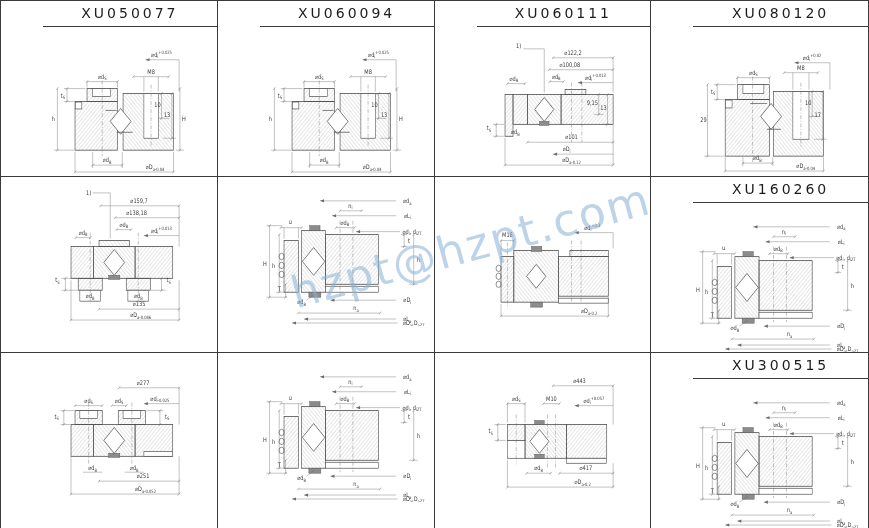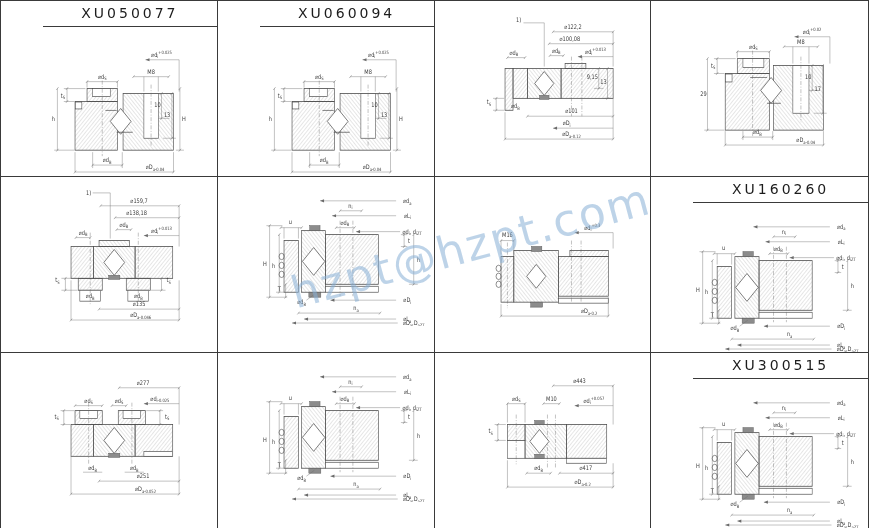--- a/index.html
+++ b/index.html
@@ -174,20 +174,21 @@
           <text x="25" y="71" text-anchor="middle" fill="#3c3c3c" font-size="6.3"><tspan dy="0" font-size="6.3">t</tspan><tspan dy="1.7" font-size="4.6">S</tspan></text>
           <text x="13" y="95" text-anchor="middle" fill="#3c3c3c" font-size="6.3"><tspan dy="0" font-size="6.3">h</tspan></text>
           <text x="143" y="81" text-anchor="middle" fill="#3c3c3c" font-size="6.3"><tspan dy="0" font-size="6.3">10</tspan></text>
           <text x="155" y="91" text-anchor="middle" fill="#3c3c3c" font-size="6.3"><tspan dy="0" font-size="6.3">13</tspan></text>
           <text x="176" y="95" text-anchor="middle" fill="#3c3c3c" font-size="6.3"><tspan dy="0" font-size="6.3">H</tspan></text>
           <text x="80" y="136" text-anchor="middle" fill="#3c3c3c" font-size="6.3"><tspan dy="0" font-size="6.3">⌀d</tspan><tspan dy="1.7" font-size="4.6">B</tspan></text>
           <text x="140" y="143" text-anchor="middle" fill="#3c3c3c" font-size="6.3"><tspan dy="0" font-size="6.3">⌀D</tspan><tspan dy="1.7" font-size="4.6">a-0.04</tspan></text>
         </svg>
       </div>
       <div class="cell">
+        <div class="hdr">XU060111</div>
         <svg viewBox="0 0 217 150" preserveAspectRatio="none">
           <defs>
  <pattern id="hA2" width="3.2" height="3.2" patternUnits="userSpaceOnUse" patternTransform="rotate(45)">
               <line x1="0" y1="0" x2="0" y2="3.2" stroke="#9b9b9b" stroke-width="0.55"></line>
             </pattern>
  <pattern id="hB2" width="3.2" height="3.2" patternUnits="userSpaceOnUse" patternTransform="rotate(-45)">
               <line x1="0" y1="0" x2="0" y2="3.2" stroke="#9b9b9b" stroke-width="0.55"></line>
             </pattern>
 </defs>
           <rect x="35" y="68" width="10" height="42" fill="url(#hA2)" stroke="#4d4d4d" stroke-width="0.8"></rect>
@@ -248,20 +249,21 @@
           <text x="15" y="104" text-anchor="middle" fill="#3c3c3c" font-size="6.3"><tspan dy="0" font-size="6.3">t</tspan><tspan dy="1.7" font-size="4.6">S</tspan></text>
           <text x="144" y="79" text-anchor="middle" fill="#3c3c3c" font-size="6.3"><tspan dy="0" font-size="6.3">9,15</tspan></text>
           <text x="158" y="84" text-anchor="middle" fill="#3c3c3c" font-size="6.3"><tspan dy="0" font-size="6.3">13</tspan></text>
           <text x="48" y="108" text-anchor="middle" fill="#3c3c3c" font-size="6.3"><tspan dy="0" font-size="6.3">⌀d</tspan><tspan dy="1.7" font-size="4.6">B</tspan></text>
           <text x="118" y="113" text-anchor="middle" fill="#3c3c3c" font-size="6.3"><tspan dy="0" font-size="6.3">⌀101</tspan></text>
           <text x="112" y="125" text-anchor="middle" fill="#3c3c3c" font-size="6.3"><tspan dy="0" font-size="6.3">⌀D</tspan><tspan dy="1.7" font-size="4.6">i</tspan></text>
           <text x="118" y="136" text-anchor="middle" fill="#3c3c3c" font-size="6.3"><tspan dy="0" font-size="6.3">⌀D</tspan><tspan dy="1.7" font-size="4.6">a-0.12</tspan></text>
         </svg>
       </div>
       <div class="cell">
+        <div class="hdr">XU080120</div>
         <svg viewBox="0 0 217 150" preserveAspectRatio="none">
           <defs>
  <pattern id="hA3" width="3.2" height="3.2" patternUnits="userSpaceOnUse" patternTransform="rotate(45)">
               <line x1="0" y1="0" x2="0" y2="3.2" stroke="#9b9b9b" stroke-width="0.55"></line>
             </pattern>
  <pattern id="hB3" width="3.2" height="3.2" patternUnits="userSpaceOnUse" patternTransform="rotate(-45)">
               <line x1="0" y1="0" x2="0" y2="3.2" stroke="#9b9b9b" stroke-width="0.55"></line>
             </pattern>
 </defs>
           <rect x="55" y="58" width="40" height="15" fill="url(#hA3)" stroke="#4d4d4d" stroke-width="0.8"></rect>

